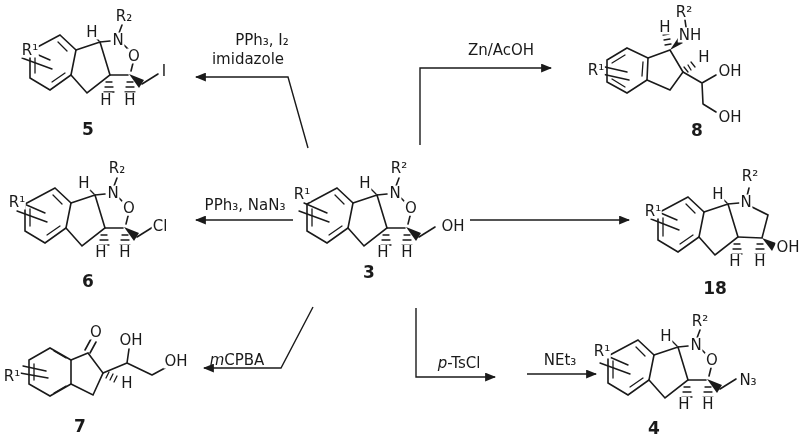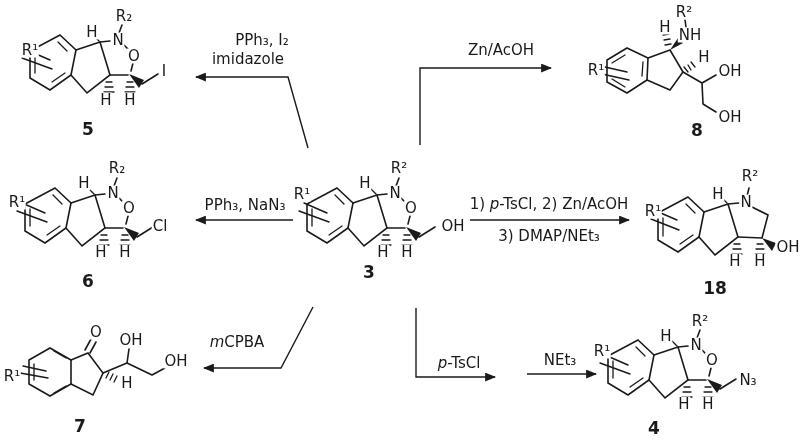--- a/index.html
+++ b/index.html
@@ -158,22 +158,20 @@
   <span class="lbl atom" style="left:131px;top:340px">OH</span>
   <span class="lbl atom" style="left:176px;top:361px">OH</span>
   <span class="lbl atom" style="left:127px;top:383px">H</span>
   <span class="lbl num" style="left:80px;top:426px">7</span>
 
   <span class="lbl reagent" style="left:262px;top:40px">PPh₃, I₂</span>
   <span class="lbl reagent" style="left:248px;top:59px">imidazole</span>
   <span class="lbl reagent" style="left:501px;top:50px">Zn/AcOH</span>
   <span class="lbl reagent" style="left:245px;top:205px">PPh₃, NaN₃</span>
 
-  <span class="lbl reagent" style="left:549px;top:204px"><span>1) </span><i>p</i><span>-TsCl, 2) Zn/AcOH</span></span>
-  <span class="lbl reagent" style="left:549px;top:236px">3) DMAP/NEt₃</span>
 
-  <span class="lbl reagent" style="left:237px;top:342px"><i>m</i><span>CPBA</span></span>
+  <span class="lbl reagent" style="left:237px;top:360px"><i>m</i><span>CPBA</span></span>
 
   <span class="lbl reagent" style="left:459px;top:363px"><i>p</i><span>-TsCl</span></span>
 
   <span class="lbl reagent" style="left:560px;top:360px">NEt₃</span>
 
 </div>
 
 </body></html>

